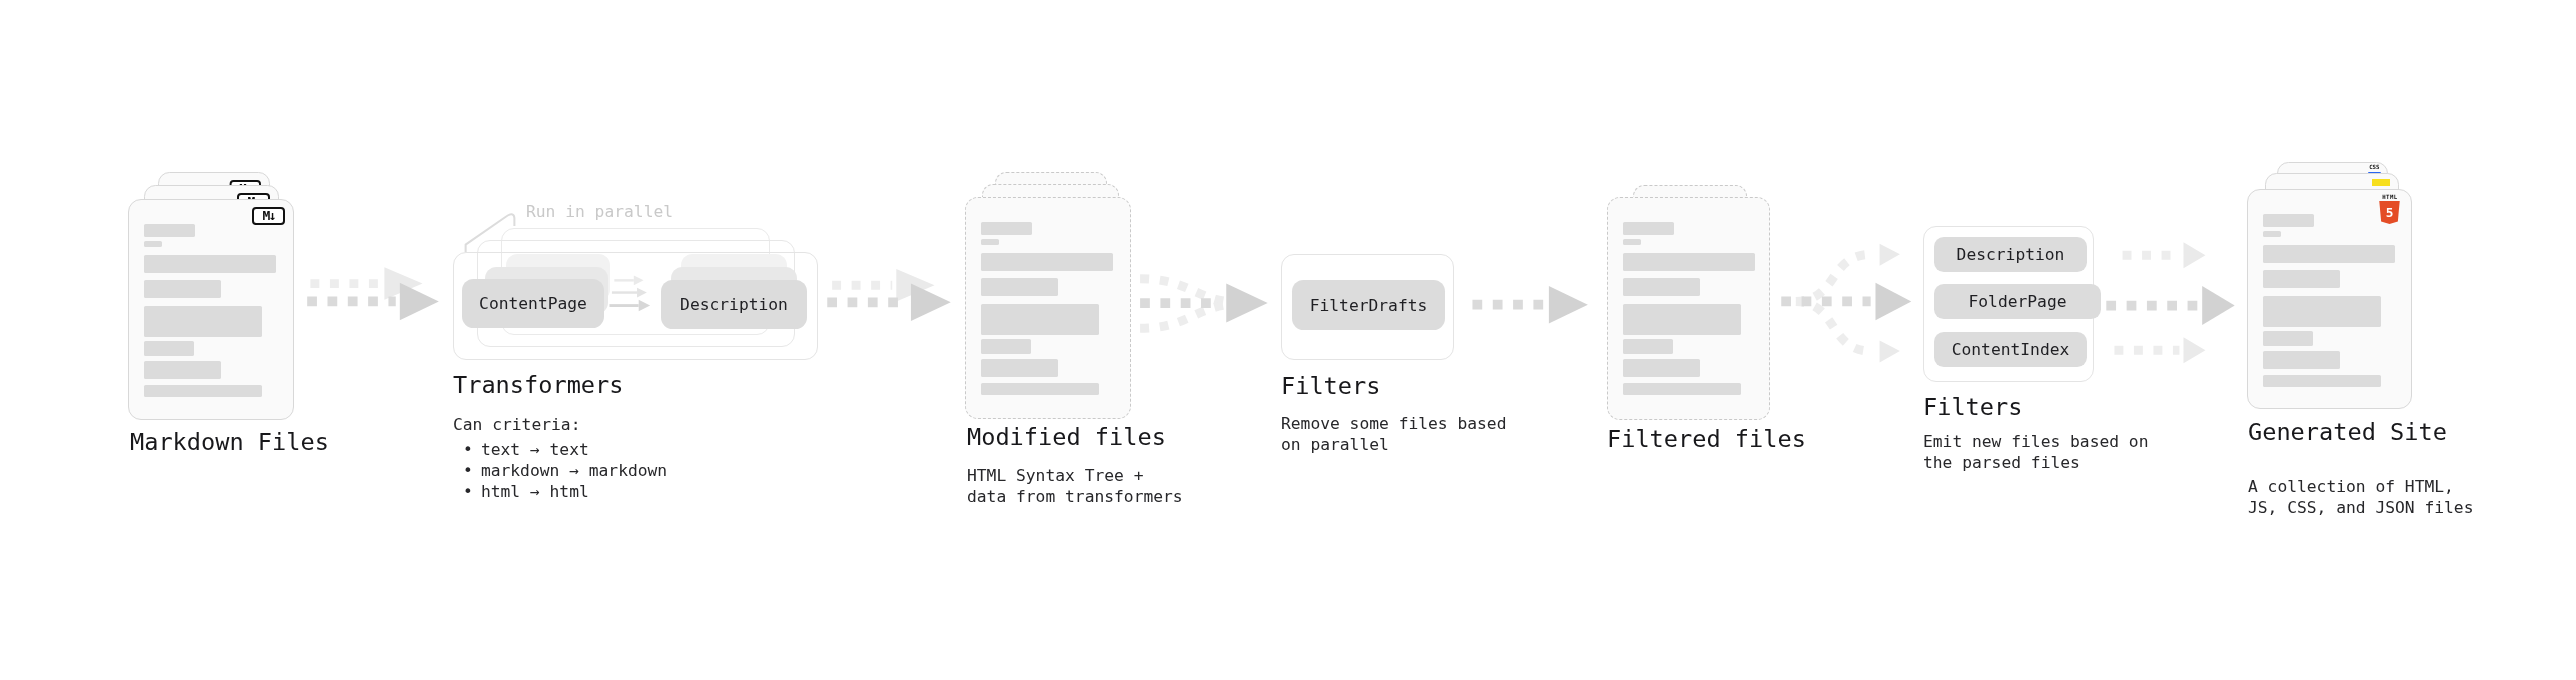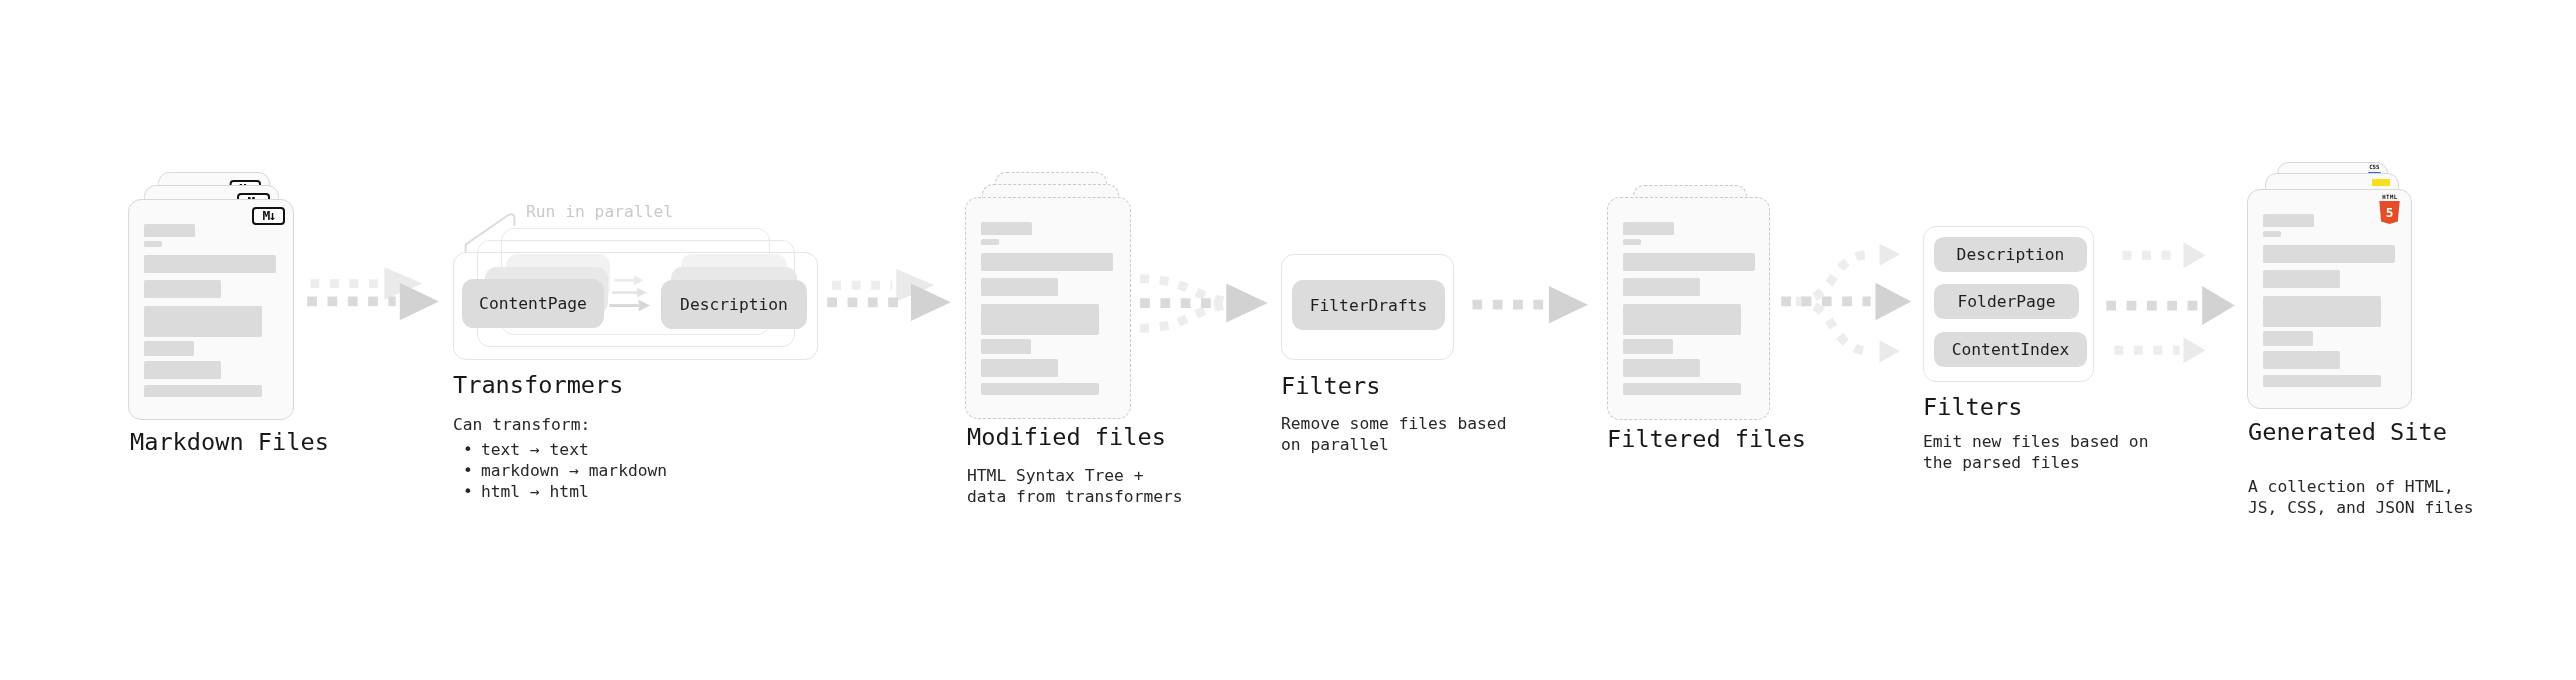--- a/index.html
+++ b/index.html
@@ -155,21 +155,21 @@
       <span>ContentPage</span>
     </div>
 
   <div class="pill echo2" style="left:681px;top:254px;width:106px;height:47px;"></div>
   <div class="pill echo1" style="left:671px;top:267px;width:126px;height:47px;"></div>
   <div class="pill" style="left:661px;top:280px;width:146px;height:49px;">
       <span>Description</span>
     </div>
 
   <div class="stage-title" style="left:453px;top:373px;">Transformers</div>
-  <div class="stage-sub" style="left:453px;top:414px;">Can transform:</div>
+  <div class="stage-sub" style="left:453px;top:414px;">Can criteria:</div>
   <div class="bullets" style="left:463px;top:439px;">
     <div class="bullet-row">
         <span>•</span>
         <span>text → text</span>
       </div>
     <div class="bullet-row">
         <span>•</span>
         <span>markdown → markdown</span>
       </div>
     <div class="bullet-row">
@@ -228,21 +228,21 @@
       </div>
   </div>
   <div class="stage-title" style="left:1607px;top:427px;">Filtered files</div>
 </div>
 
 <div>
   <div class="gbox filled" style="left:1923px;top:226px;width:171px;height:156px;"></div>
   <div class="pill" style="left:1934px;top:237px;width:153px;height:35px;border-radius:9.8px;">
       <span>Description</span>
     </div>
-  <div class="pill" style="left:1934px;top:284px;width:145px;height:35px;border-radius:9.8px;">
+  <div class="pill" style="left:1934px;top:284px;width:167px;height:35px;border-radius:9.8px;">
       <span>FolderPage</span>
     </div>
   <div class="pill" style="left:1934px;top:332px;width:153px;height:35px;border-radius:9.8px;">
       <span>ContentIndex</span>
     </div>
   <div class="stage-title" style="left:1923px;top:395px;">Filters</div>
   <div class="stage-sub" style="left:1923px;top:431px;">
     <div>Emit new files based on</div>
     <div>the parsed files</div>
   </div>

